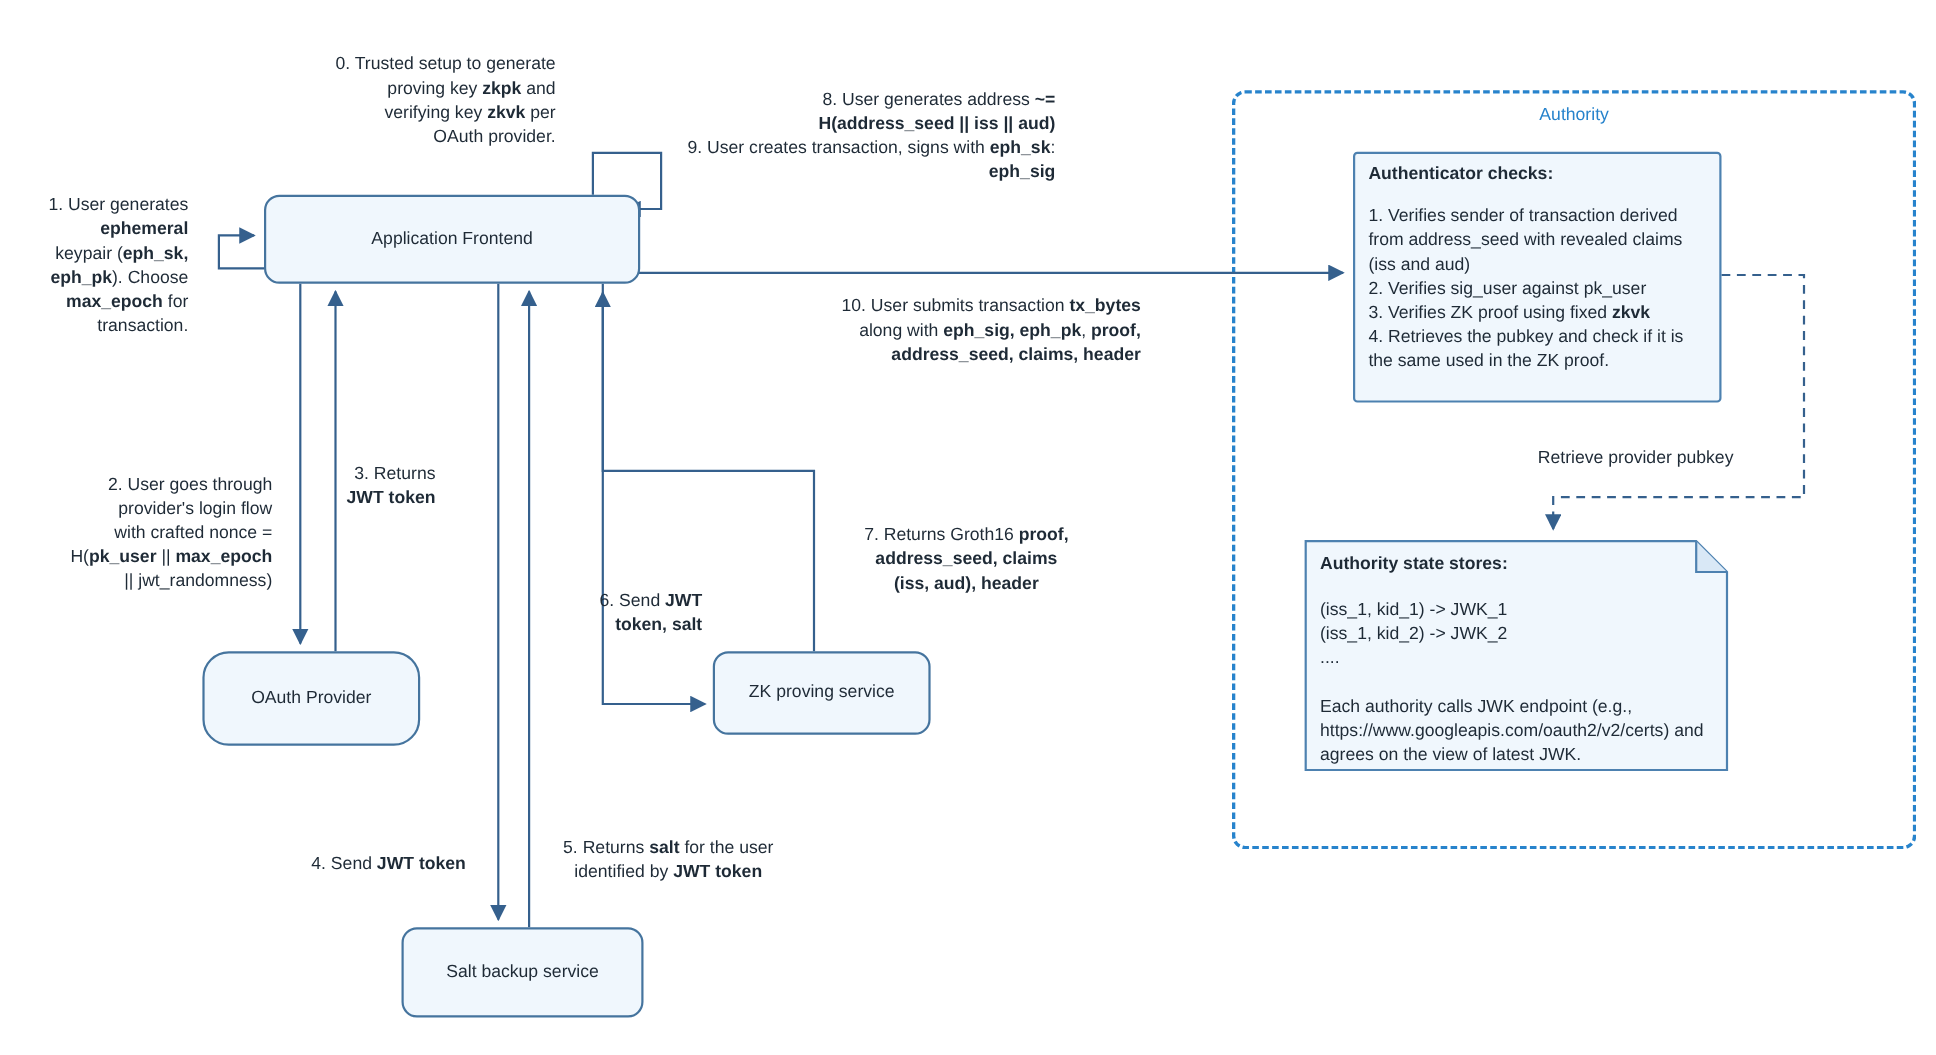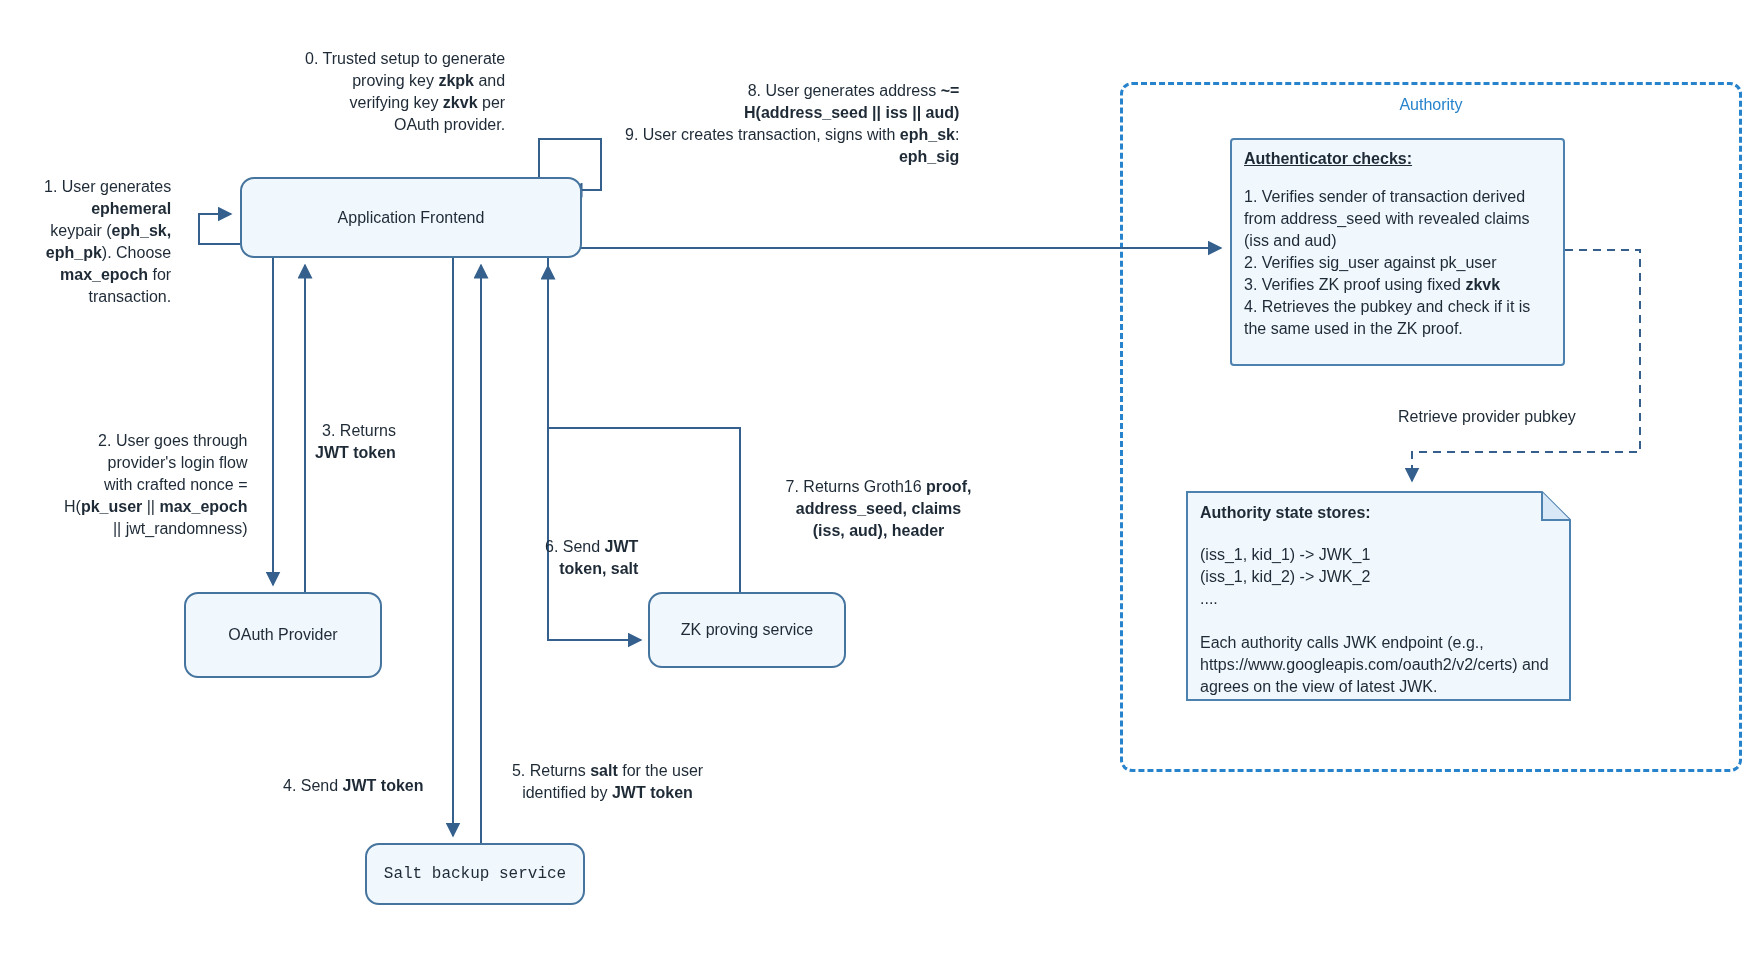--- a/index.html
+++ b/index.html
@@ -61,41 +61,42 @@
 
     <g>
       <path d="M 1187 492 H 1542 L 1570 520 V 700 H 1187 Z" fill="#f0f7fd" stroke="#4d81b0" stroke-width="2"></path>
       <path d="M 1542 492 V 520 H 1570" fill="#d9e8f6" stroke="#4d81b0" stroke-width="2"></path>
     </g>
   </svg>
 
   <div class="node" style="left:240px;top:177px;width:342px;height:81px;">
     <span>Application Frontend</span>
   </div>
-  <div class="node" style="left:184px;top:592px;width:198px;height:86px;">
+  <div class="node" style="left:184px;top:592px;width:198px;height:86px;border-radius:24px;">
     <span>OAuth Provider</span>
   </div>
   <div class="node" style="left:648px;top:592px;width:198px;height:76px;">
     <span>ZK proving service</span>
   </div>
-  <div class="node" style="left:365px;top:843px;width:220px;height:62px;font-family:Liberation Mono, monospace;">
+  <div class="node" style="left:365px;top:843px;width:220px;height:82px;">
     <span>Salt backup service</span>
   </div>
 
   <div class="panel" style="left:1230px;top:138px;width:335px;height:228px;"></div>
-  <div class="panel-title" style="left:1244px;top:148px;text-decoration:underline;">Authenticator checks:</div>
+  <div class="panel-title" style="left:1244px;top:148px;">Authenticator checks:</div>
   <div class="panel-body" style="left:1244px;top:186px;">1. Verifies sender of transaction derived<br>from address_seed with revealed claims<br>(iss and aud)<br>2. Verifies sig_user against pk_user<br>3. Verifies ZK proof using fixed <b>zkvk</b><br>4. Retrieves the pubkey and check if it is<br>the same used in the ZK proof.</div>
 
   <div class="panel-title" style="left:1200px;top:502px;">Authority state stores:</div>
   <div class="panel-body" style="left:1200px;top:544px;">(iss_1, kid_1) -&gt; JWK_1<br>(iss_1, kid_2) -&gt; JWK_2<br>....<br><br>Each authority calls JWK endpoint (e.g.,<br>https://www.googleapis.com/oauth2/v2/certs) and<br>agrees on the view of latest JWK.</div>
 
   <div class="annot" style="left:305px;top:48px;">0. Trusted setup to generate<br>proving key <b>zkpk</b> and<br>verifying key <b>zkvk</b> per<br>OAuth provider.</div>
   <div class="annot" style="left:44px;top:176px;">1. User generates<br><b>ephemeral</b><br>keypair (<b>eph_sk,</b><br><b>eph_pk</b>). Choose<br><b>max_epoch</b> for<br>transaction.</div>
   <div class="annot" style="left:64px;top:430px;">2. User goes through<br>provider's login flow<br>with crafted nonce =<br>H(<b>pk_user</b> || <b>max_epoch</b><br>|| jwt_randomness)</div>
   <div class="annot" style="left:315px;top:420px;">3. Returns<br><b>JWT token</b></div>
   <div class="annot" style="left:283px;top:775px;">4. Send <b>JWT token</b></div>
   <div class="annot center" style="left:490px;top:760px;width:235px;">5. Returns <b>salt</b> for the user<br>identified by <b>JWT token</b></div>
   <div class="annot" style="left:545px;top:536px;">6. Send <b>JWT</b><br><b>token, salt</b></div>
   <div class="annot center" style="left:766px;top:476px;width:225px;">7. Returns Groth16 <b>proof,</b><br><b>address_seed, claims</b><br><b>(iss, aud), header</b></div>
   <div class="annot" style="left:625px;top:80px;">8. User generates address <b>~=</b><br><b>H(address_seed || iss || aud)</b><br>9. User creates transaction, signs with <b>eph_sk</b>:<br><b>eph_sig</b></div>
+  <div class="annot" style="left:765px;top:268px;">10. User submits transaction <b>tx_bytes</b><br>along with <b>eph_sig, eph_pk</b>, <b>proof,</b><br><b>address_seed, claims, header</b></div>
   <div class="annot" style="left:1398px;top:406px;">Retrieve provider pubkey</div>
 
 </div>
 
 </body></html>

